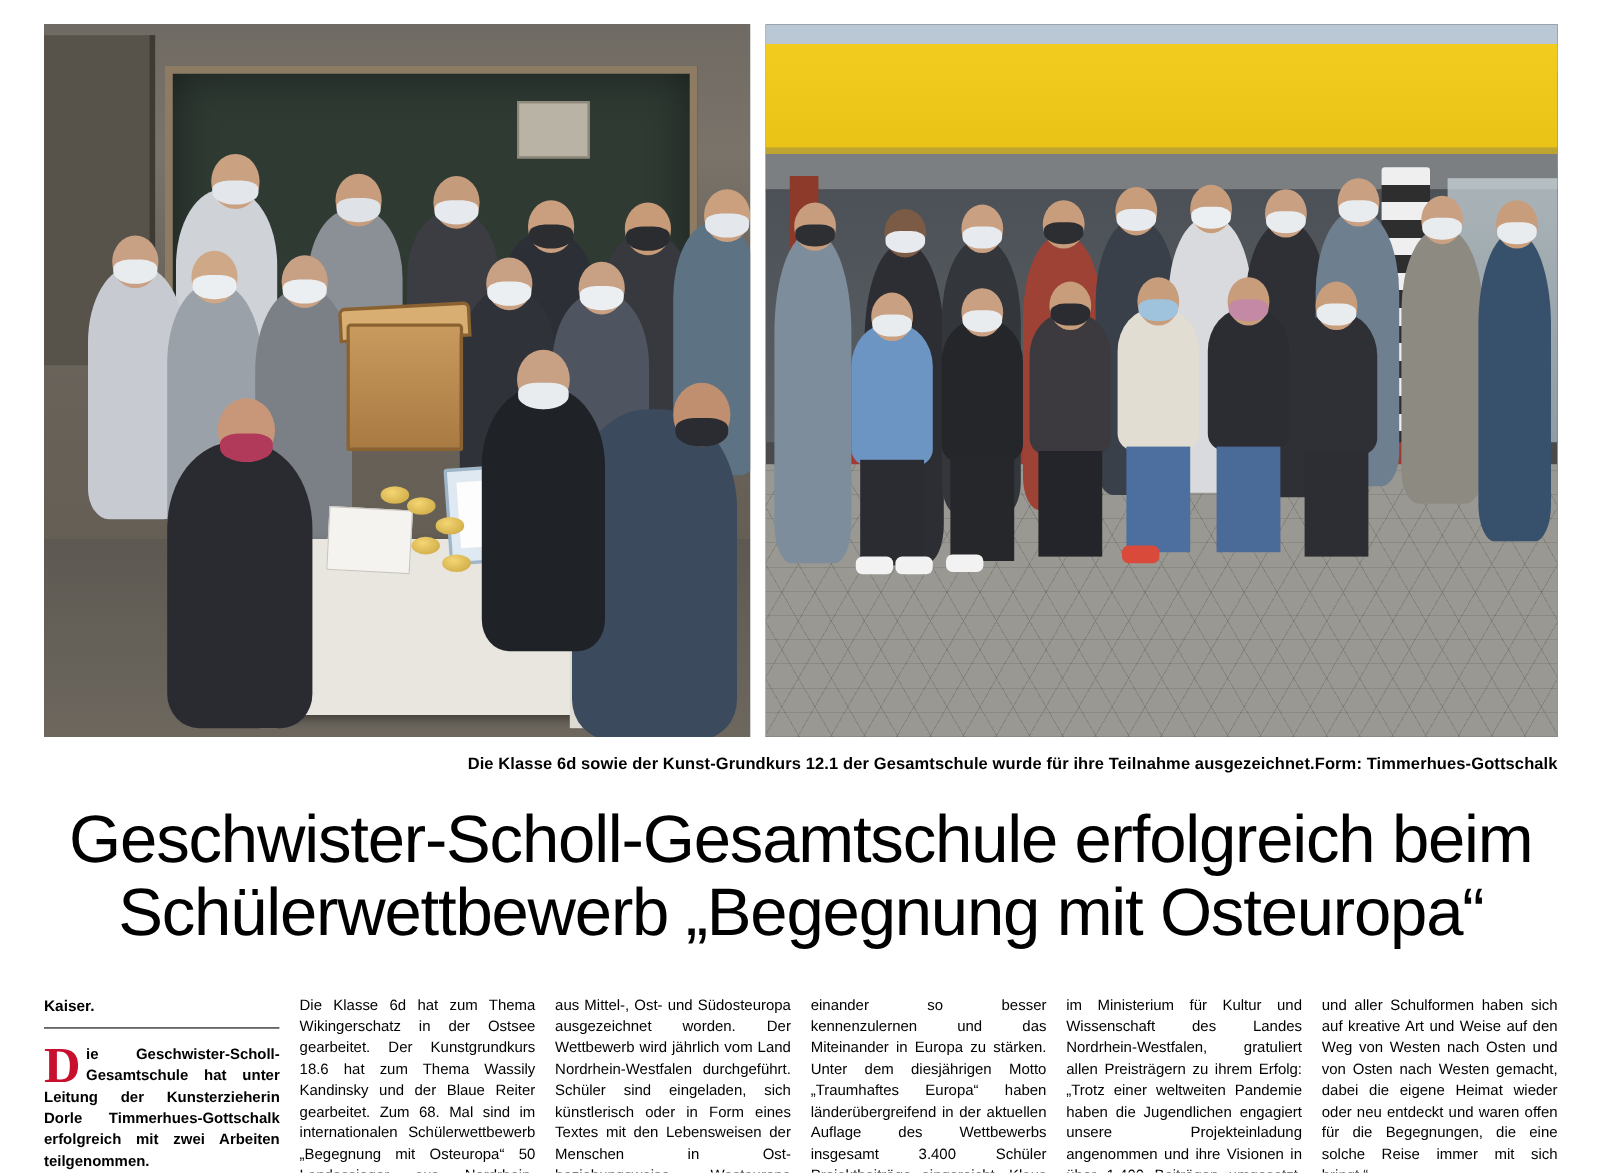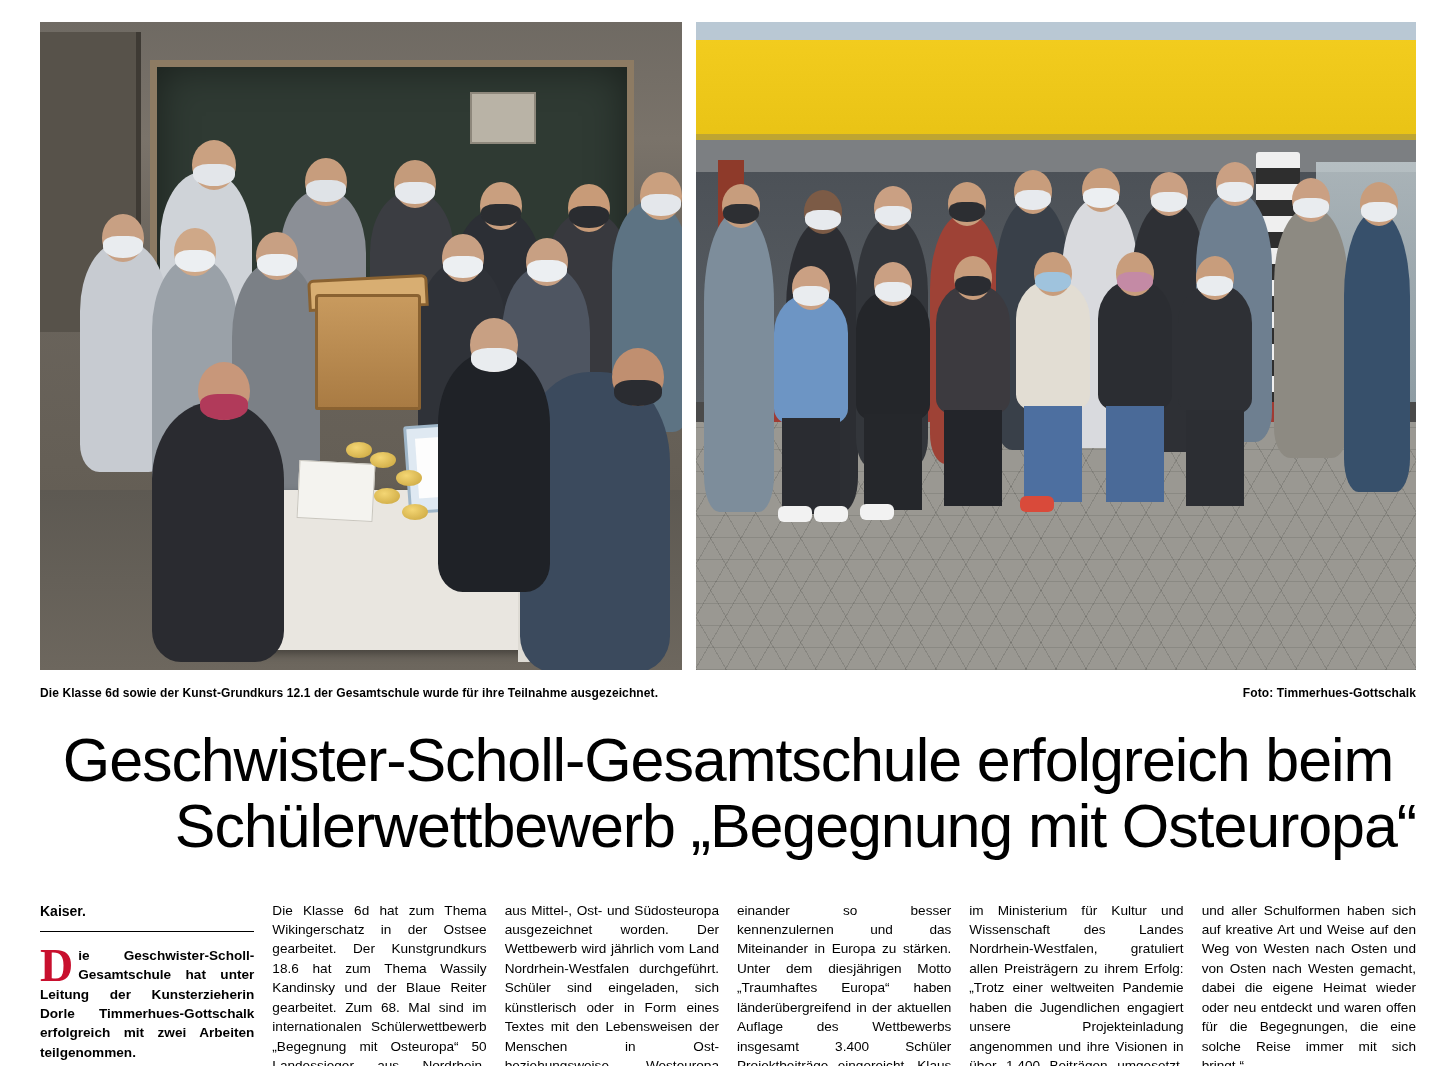--- a/index.html
+++ b/index.html
@@ -177,38 +177,38 @@
   }
   .pr-glass {
     position: absolute; left: 620px; top: 140px; width: 100px; height: 240px;
     background: linear-gradient(180deg, #c9d4d8 0%, #9fb0b8 100%);
     opacity: .75;
   }
 
   
   .caption-bar {
     display: flex;
-    justify-content: space-between;
+    justify-content: flex-end;
     align-items: baseline;
     margin-top: 16px;
-    font-size: 12px;
+    font-size: 15px;
     font-weight: bold;
     letter-spacing: .1px;
   }
 
   
   .headline {
     margin-top: 28px;
     font-size: 61px;
     line-height: 1.08;
     font-weight: normal;
     letter-spacing: -1.1px;
     text-align: center;
   }
-  .headline .l2 { display: block; text-align: right; }
+  .headline .l2 { display: block; }
 
   
   .columns {
     display: flex;
     margin-top: 30px;
     gap: 18px;
   }
   .col {
     width: 216px;
     font-size: 13.6px;
@@ -414,21 +414,21 @@
 
       <div class="figure" style="left:482px;top:262px;width:74px;height:130px;background:#2e3035;"></div>
       <div class="head" style="left:500px;top:234px;width:38px;height:44px;background:#c89d7c;"></div>
       <div class="mask" style="left:501px;top:254px;width:36px;height:20px;background:#e9ecef;"></div>
       <div style="position:absolute;left:490px;top:388px;width:58px;height:96px;background:#2c2e33;"></div>
     </div>
   </div>
 
   <div class="caption-bar">
     <div>Die Klasse 6d sowie der Kunst-Grundkurs 12.1 der Gesamtschule wurde für ihre Teilnahme ausgezeichnet.</div>
-    <div>Foto: Timmerhues-Gottschalk</div>
+    <div>Form: Timmerhues-Gottschalk</div>
   </div>
 
   <h1 class="headline">
     <span class="l1">Geschwister-Scholl-Gesamtschule erfolgreich beim</span>
     <span class="l2">Schülerwettbewerb „Begegnung mit Osteuropa“</span>
   </h1>
 
   <div class="columns">
 
     <div class="col">

